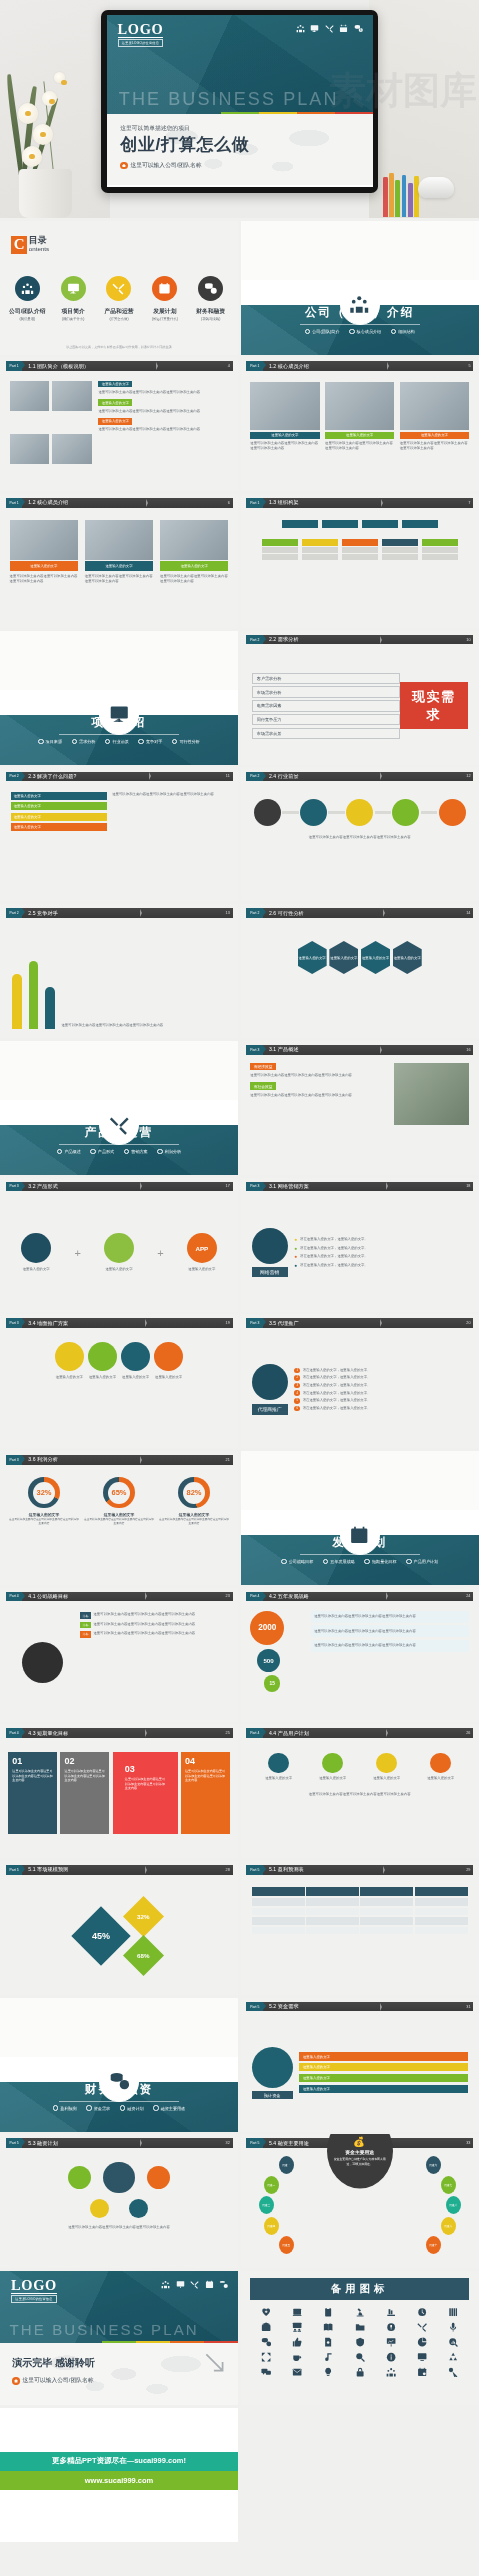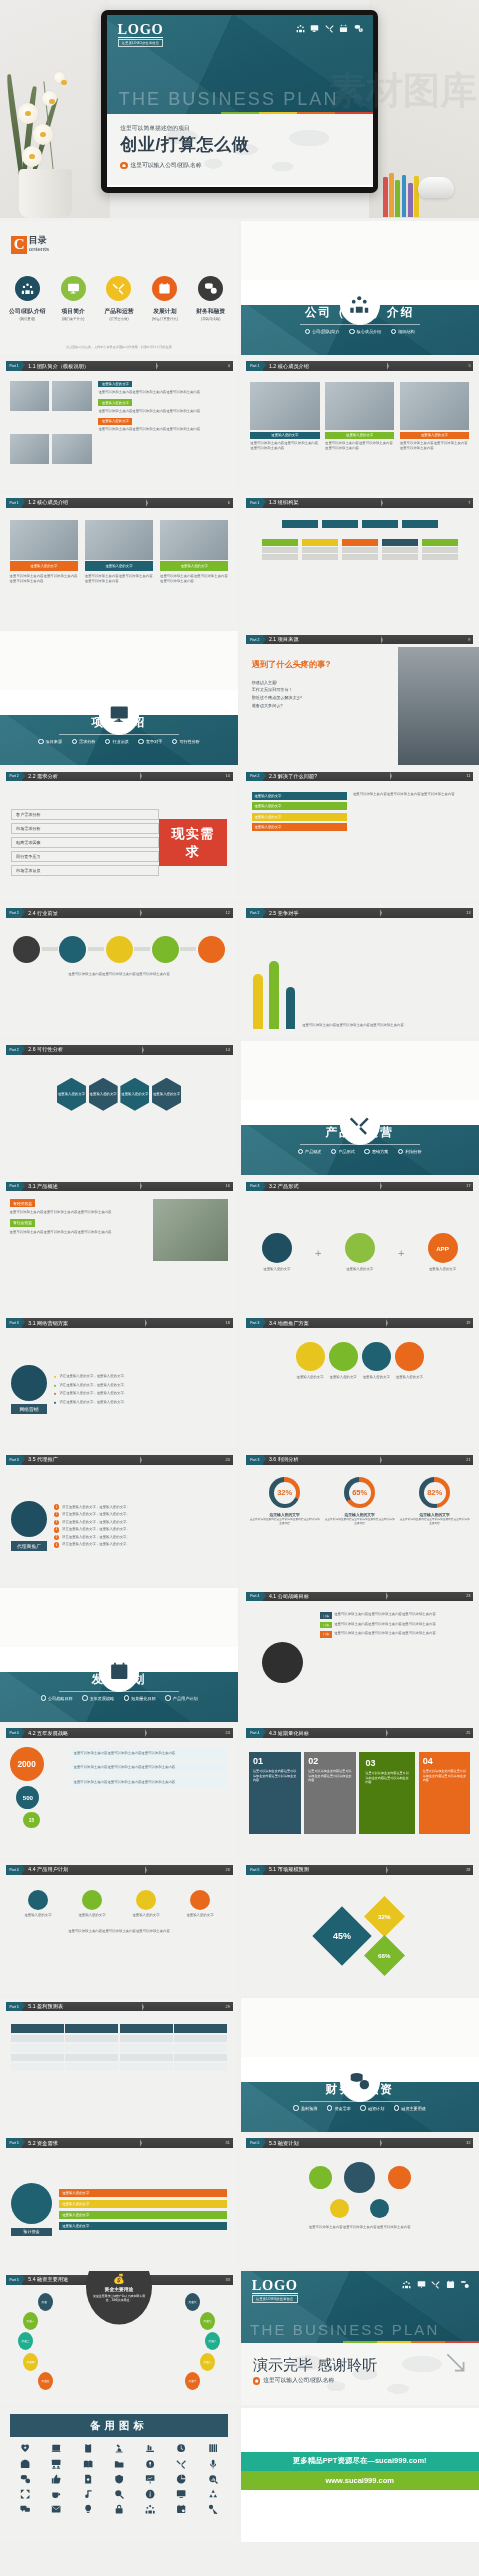--- a/index.html
+++ b/index.html
@@ -478,40 +478,20 @@
         <div class="subs">
           <span>项目来源</span>
           <span>需求分析</span>
           <span>行业前景</span>
           <span>竞争对手</span>
           <span>可行性分析</span>
         </div>
       </div>
     </div>
 
-    <div class="slide">
-      <div class="shead">
-        <div class="part">Part 2</div>
-        <div class="stitle">2.1 项目来源</div>
-        <div class="chev"></div>
-          <div class="snum">9</div>
-      </div>
-      <div class="sbody" style="display:flex;">
-        <div style="flex:1;padding:12.3px 6.8px 0 11px;">
-          <div style="font-size:8.2px;font-weight:bold;color:#e8681c;">遇到了什么头疼的事?</div>
-          <div style="margin-top:8.2px;font-size:4.1px;color:#3a4752;line-height:1.9">
-            <div>快速进入主题!</div>
-            <div>工作太无深到可奈何！</div>
-            <div>那近这个痛点怎么解决太少!</div>
-            <div>准备运大多问么?</div>
-          </div>
-        </div>
-        <div style="width:81px;background:linear-gradient(180deg,#9aa2a8,#4e5a62)"></div>
-      </div>
-    </div>
 
     <div class="slide">
       <div class="shead">
         <div class="part">Part 2</div>
         <div class="stitle">2.2 需求分析</div>
         <div class="chev"></div>
           <div class="snum">10</div>
       </div>
       <div class="sbody" style="display:flex;align-items:center;padding:0 11px;">
         <div style="flex:1">
@@ -886,21 +866,21 @@
       </div>
       <div class="sbody" style="padding:11px 8.2px;display:flex;gap:3.4px;">
         <div style="flex:1;background:#2d5566;color:#fff;padding:4.1px;height:82px">
           <b style="font-size:9px">01</b>
           <div style="font-size:3.1px;margin-top:3.4px;line-height:1.5">这里可以添加主要内容这里可以添加主要内容这里可以添加主要内容</div>
         </div>
         <div style="flex:1;background:#737373;color:#fff;padding:4.1px;height:82px">
           <b style="font-size:9px">02</b>
           <div style="font-size:3.1px;margin-top:3.4px;line-height:1.5">这里可以添加主要内容这里可以添加主要内容这里可以添加主要内容</div>
         </div>
-        <div style="flex:1;background:#4d7c0f;color:#fff;padding:6px;height:82px">
+        <div style="flex:1;background:#ef4444;color:#fff;padding:12px;height:82px">
           <b style="font-size:9px">03</b>
           <div style="font-size:3.1px;margin-top:3.4px;line-height:1.5">这里可以添加主要内容这里可以添加主要内容这里可以添加主要内容</div>
         </div>
         <div style="flex:1;background:#e8681c;color:#fff;padding:4.1px;height:82px">
           <b style="font-size:9px">04</b>
           <div style="font-size:3.1px;margin-top:3.4px;line-height:1.5">这里可以添加主要内容这里可以添加主要内容这里可以添加主要内容</div>
         </div>
       </div>
     </div>
 
@@ -1120,21 +1100,21 @@
         <div class="hero-colorbar">
           <i style="background:transparent;flex:3"></i>
           <i style="background:#7ab929"></i>
             <i style="background:#e8c41f"></i>
           <i style="background:#e8681c"></i>
             <i style="background:#d8412f"></i>
         </div>
       </div>
       <div class="fs-bot">
         <div class="worldmap"></div>
-        <div style="position:absolute;left:12.3px;top:12.3px;font-size:15px;font-weight:normal;color:#2f3f4d">演示完毕  感谢聆听</div>
+        <div style="position:absolute;left:12.3px;top:12.3px;font-size:10px;font-weight:bold;color:#2f3f4d">演示完毕  感谢聆听</div>
         <div class="sc-org" style="left:12.3px;top:33px">
           <span class="home-badge"></span>
           <span>这里可以输入公司/团队名称</span>
         </div>
         <svg style="position:absolute;right:9.6px;top:6.8px;width:26px;height:26px" viewBox="0 0 24 24" fill="none" stroke="#a9aeb2" stroke-width="1.6">
           <path d="M4 4 L19 19 M19 11 V19 H11"></path>
         </svg>
       </div>
     </div>
 

